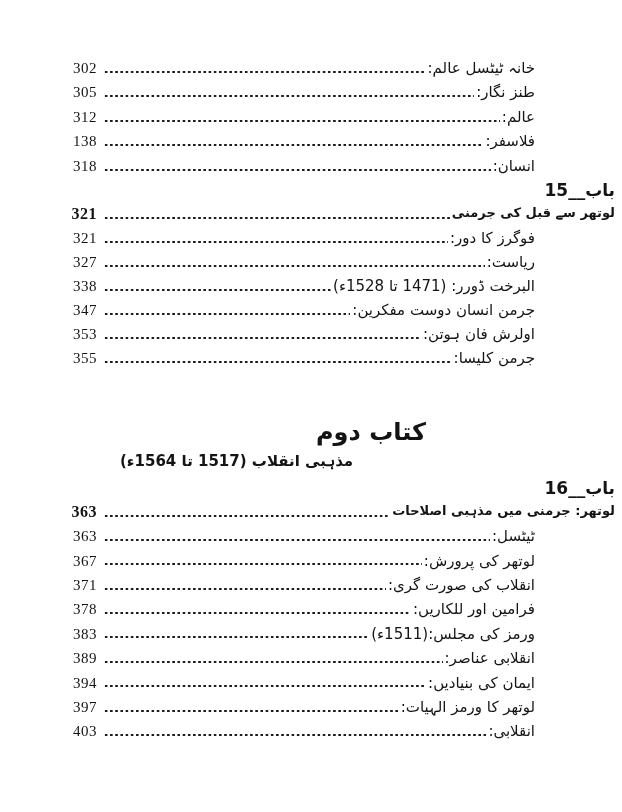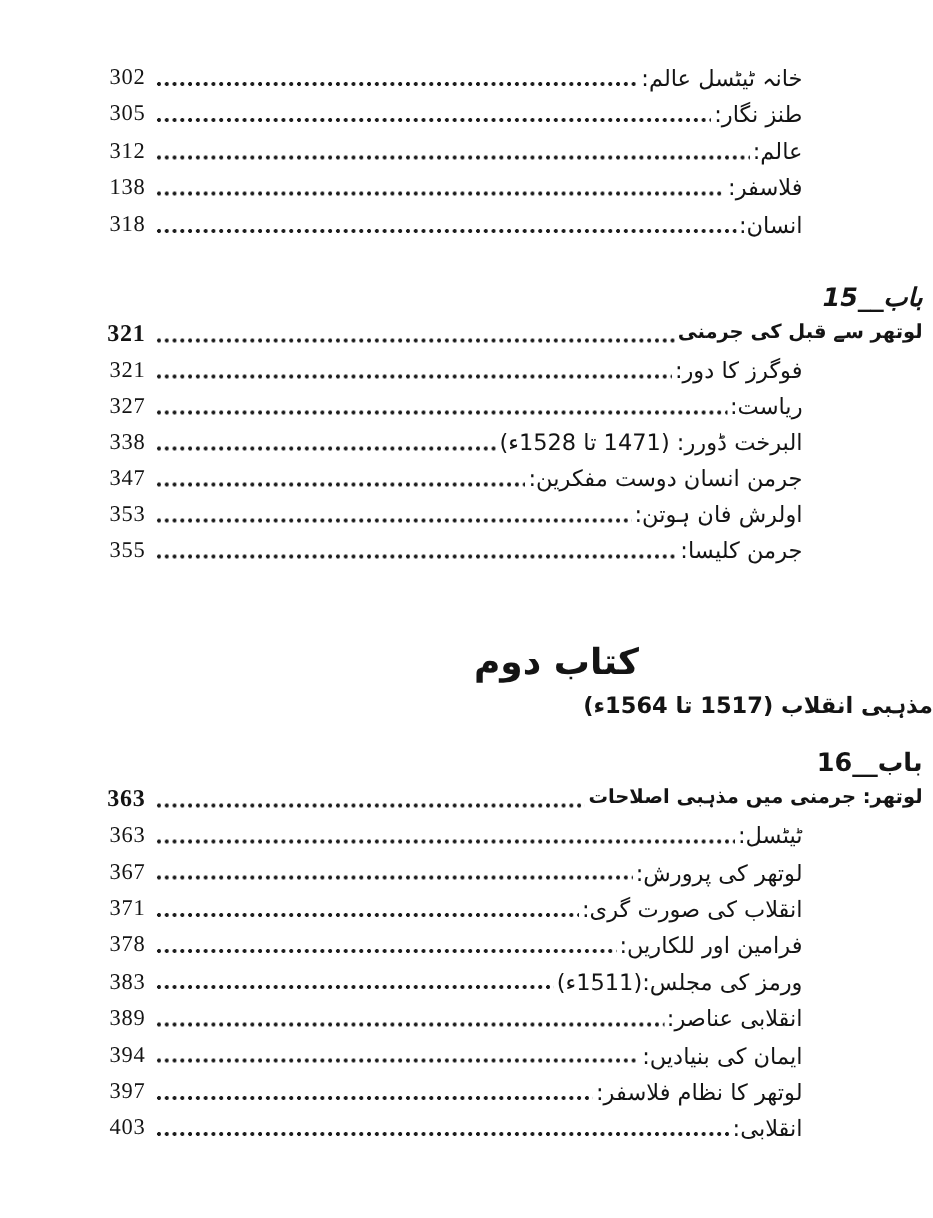--- a/index.html
+++ b/index.html
@@ -3,21 +3,21 @@
 <meta charset="utf-8">
 <style>
   html,body{margin:0;padding:0;background:#ffffff;}
   body{
     width:622px;height:812px;overflow:hidden;
     font-family:"DejaVu Sans",sans-serif;color:#141414;
   }
   .page{position:relative;width:622px;height:812px;background:#ffffff;}
 
   .sec{display:block;}
-  .sec-a{padding-top:40px;}
+  .sec-a{padding-top:56px;}
 
   .row{display:flex;align-items:center;height:24.5px;padding-left:64px;}
   .row .num{
     flex:0 0 33px;text-align:right;
     font-family:"Liberation Serif",serif;font-size:15px;letter-spacing:.5px;
   }
   .row .leader{
     flex:1 1 auto;height:4px;align-self:flex-end;margin:0 2px 7px 7px;
     background-image:radial-gradient(circle at 2px 2px,#1c1c1c 1.15px,rgba(0,0,0,0) 1.5px);
     background-size:5.2px 4px;background-repeat:repeat-x;background-position:left bottom;
@@ -28,32 +28,32 @@
   }
   .row.sub{padding-right:87px;}
   .row.bold-row{padding-right:7px;height:26px;}
   .row.bold-row .num{font-size:16px;font-weight:bold;}
   .row.bold-row .urdu{font-size:13px;font-weight:bold;}
 
   .chapter-heading{
     direction:rtl;text-align:right;padding-right:7px;
     font-weight:bold;font-size:17px;height:22px;line-height:22px;white-space:nowrap;
   }
-  .ch-15 .chapter-heading{margin-top:25px;font-style:italic;}
-  .ch-16 .chapter-heading{margin-top:15px;}
+  .ch-15 .chapter-heading{}
+  .ch-16 .chapter-heading{margin-top:3px;}
   .ch-15 .row.sub{height:24px;}
   .ch-16 .row.sub{height:24.4px;}
 
   .book-title{
     direction:rtl;text-align:center;padding-left:120px;
     font-weight:bold;font-size:24px;height:32px;line-height:32px;margin-top:45px;
     white-space:nowrap;
   }
   .book-subtitle{
-    direction:rtl;text-align:right;padding-left:120px;
+    direction:rtl;text-align:left;padding-left:120px;
     font-weight:bold;font-size:15px;height:26px;line-height:26px;white-space:nowrap;
   }
 </style>
 </head>
 <body>
 
 <main class="page">
   <div id="sections-root">
       <section class="sec sec-a">
         <div class="row sub">
@@ -162,21 +162,21 @@
           <span class="urdu" dir="rtl">انقلابی عناصر:</span>
         </div>
         <div class="row sub">
           <span class="num">394</span>
           <span class="leader"></span>
           <span class="urdu" dir="rtl">ایمان کی بنیادیں:</span>
         </div>
         <div class="row sub">
           <span class="num">397</span>
           <span class="leader"></span>
-          <span class="urdu" dir="rtl">لوتھر کا نظام فلاسفر:</span>
+          <span class="urdu" dir="rtl">لوتھر کا ورمز الہیات:</span>
         </div>
         <div class="row sub">
           <span class="num">403</span>
           <span class="leader"></span>
           <span class="urdu" dir="rtl">انقلابی:</span>
         </div>
       </section>
     </div>
 </main>
 

